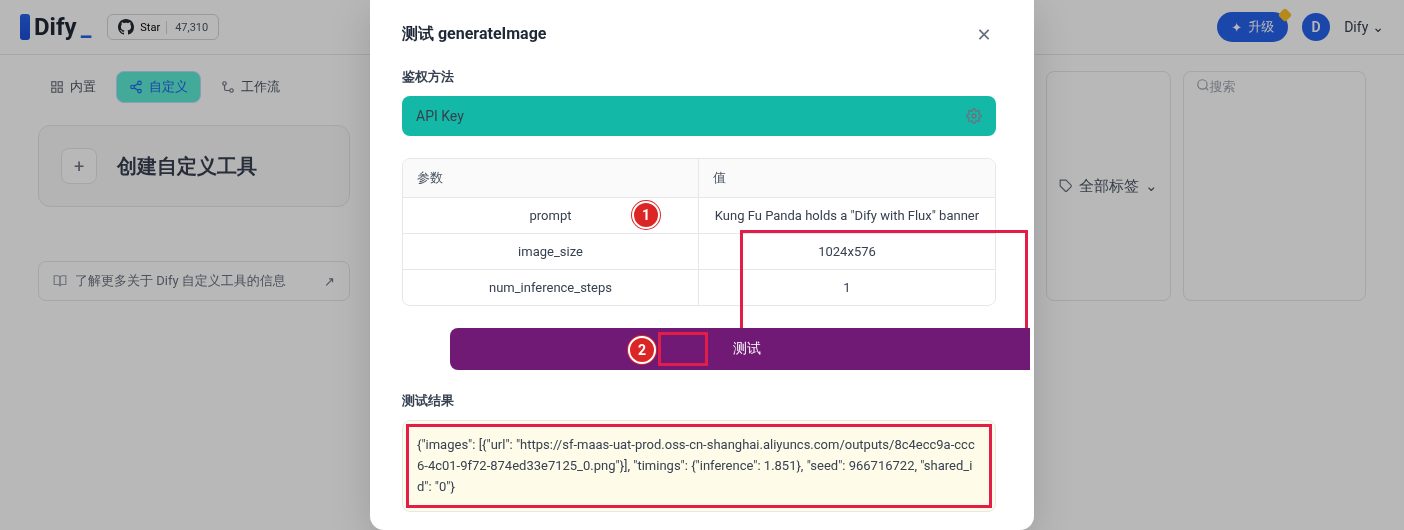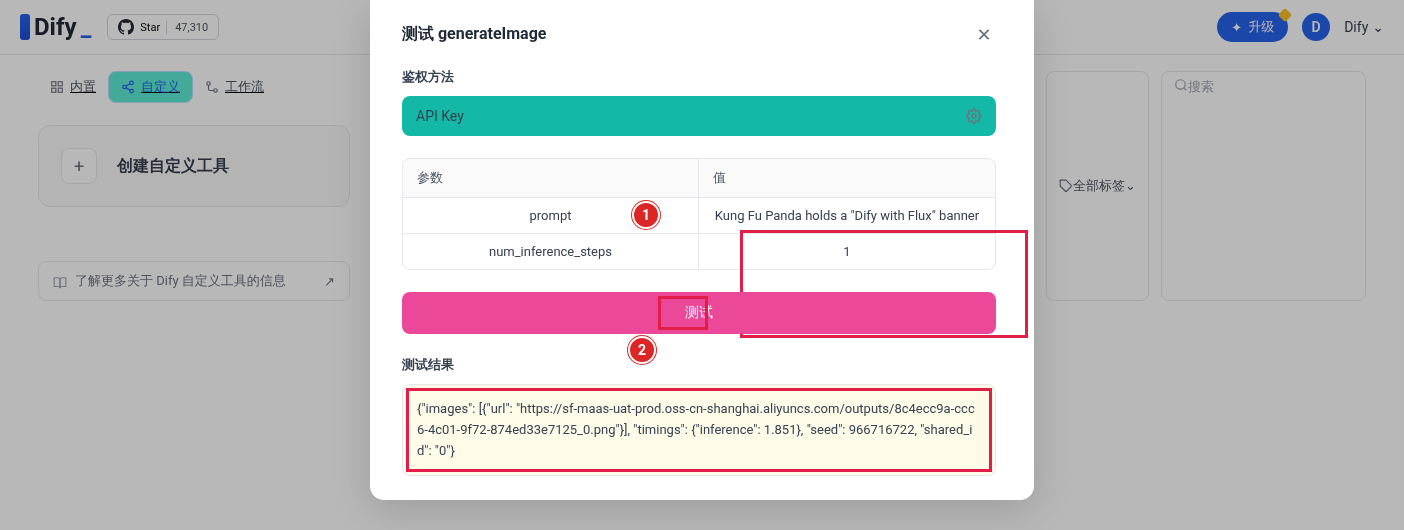--- a/index.html
+++ b/index.html
@@ -16,32 +16,32 @@
     .star-count { border-left: 1px solid #d1d5db; padding-left: 8px; color: #4b5563; }
     .header-right { display: flex; align-items: center; gap: 14px; }
     .upgrade-btn { background: #2563eb; color: #fff; border-radius: 18px; padding: 6px 14px; font-size: 13px; display: flex; align-items: center; gap: 6px; position: relative; }
     .upgrade-btn::after { content: ''; position: absolute; top: -2px; right: -2px; width: 10px; height: 10px; background: #fbbf24; border-radius: 2px; transform: rotate(45deg); }
     .avatar { width: 28px; height: 28px; background: #2563eb; color: #fff; border-radius: 50%; display: flex; align-items: center; justify-content: center; font-size: 14px; font-weight: 600; }
     .user-dropdown { display: flex; align-items: center; gap: 4px; font-size: 14px; color: #374151; }
     
     
     .main { display: flex; padding: 16px 38px; position: relative; z-index: 1; }
     .left-col { flex: 0 0 312px; }
-    .tabs { display: flex; align-items: center; margin-bottom: 22px; text-decoration: underline; }
+    .tabs { display: flex; gap: 8px; align-items: center; margin-bottom: 22px; }
     .tab { display: flex; align-items: center; gap: 6px; padding: 6px 12px; border-radius: 8px; font-size: 13px; color: #4b5563; }
     .tab.active { border: 1px solid #bfdbfe; color: #2563eb; background: #5eead4; }
     .tab-icon { display: inline-flex; }
     .create-card { border: 1px solid #e5e7eb; border-radius: 12px; padding: 22px; display: flex; align-items: center; gap: 20px; margin-bottom: 54px; background: #fafafa; }
     .plus-btn { width: 36px; height: 36px; border: 1px solid #e5e7eb; border-radius: 8px; display: flex; align-items: center; justify-content: center; color: #6b7280; font-size: 18px; background: #fff; }
-    .create-label { font-size: 16px; color: #374151; font-weight: 600; }
+    .create-label { font-size: 20px; color: #374151; font-weight: 600; }
     .info-row { display: flex; align-items: center; justify-content: space-between; border: 1px solid #e5e7eb; border-radius: 8px; padding: 10px 14px; font-size: 13px; color: #6b7280; }
-    .info-left { display: flex; align-items: flex-end; gap: 8px; }
+    .info-left { display: flex; align-items: center; gap: 8px; }
     
     .right-col { margin-left: auto; flex: 0 0 320px; display: flex; gap: 12px; }
-    .tag-filter { border: 1px solid #e5e7eb; border-radius: 8px; padding: 6px 12px; font-size: 13px; color: #4b5563; display: flex; align-items: center; gap: 0; font-family: Liberation Serif, serif; }
+    .tag-filter { border: 1px solid #e5e7eb; border-radius: 8px; padding: 6px 12px; font-size: 15px; color: #4b5563; display: flex; align-items: center; gap: 6px; font-family: Liberation Serif, serif; }
     .search-box { border: 1px solid #e5e7eb; border-radius: 8px; padding: 6px 12px; font-size: 13px; color: #9ca3af; display: flex; flex: 1; }
     
     
     .overlay { position: absolute; inset: 0; background: rgba(0,0,0,0.28); z-index: 10; }
     .modal { position: absolute; top: 0; left: 50%; transform: translateX(-50%); width: 664px; background: #fff; border-radius: 0 0 14px 14px; box-shadow: 0 10px 40px rgba(0,0,0,0.15); z-index: 20; padding: 0 4px 0 0; }
     .modal-scroll { max-height: 530px; overflow-y: auto; padding: 0 2px 0 0; }
     .modal-scroll::-webkit-scrollbar { width: 10px; }
     .modal-scroll::-webkit-scrollbar-thumb { background: #d1d5db; border-radius: 5px; }
     .modal-inner { padding: 22px 32px 24px; }
     .modal-header { display: flex; justify-content: space-between; align-items: center; margin-bottom: 22px; }
@@ -61,21 +61,21 @@
     .pt-row:last-child { border-bottom: none; }
     .pt-row .pt-col-name { color: #374151; font-size: 13px; }
     .pt-row .pt-col-val { color: #374151; font-size: 13px; white-space: nowrap; overflow: hidden; }
     
     .annot-box-1 { position: absolute; top: 230px; right: 0; width: 288px; height: 108px; border: 3px solid #e11d48; pointer-events: none; }
     .annot-badge { position: absolute; width: 28px; height: 28px; border-radius: 50%; background: #dc2626; color: #fff; display: flex; align-items: center; justify-content: center; font-weight: 700; font-size: 14px; border: 2px solid #fff; box-shadow: 0 0 0 1px #dc2626; }
     .badge-1 { top: 201px; left: 262px; }
     .badge-2 { top: 336px; left: 258px; }
     
     .test-btn-wrap { margin: 22px 0; position: relative; }
-    .test-btn { width: 100%; background: #ec4899; color: #fff; border: none; border-radius: 8px; padding: 12px; font-size: 14px; font-weight: 500; }
+    .test-btn { width: 100%; background: #701a75; color: #fff; border: none; border-radius: 8px; padding: 12px; font-size: 14px; font-weight: 500; margin-left: 48px; }
     .annot-box-2 { position: absolute; top: 4px; left: 256px; width: 50px; height: 34px; border: 3px solid #e11d48; pointer-events: none; }
     
     .result-box { background: #fefce8; border: 1px solid #e5e7eb; border-radius: 8px; padding: 14px; font-size: 13px; color: #374151; line-height: 1.6; word-break: break-all; position: relative; }
     .annot-box-3 { position: absolute; inset: 3px; border: 3px solid #e11d48; pointer-events: none; }
     
     svg { display: block; }
   </style>
 </head>
 <body>
 
@@ -211,20 +211,24 @@
       <div class="param-table">
         <div class="pt-head">
           <div class="pt-cell pt-col-name">参数</div>
           <div class="pt-cell pt-col-val">值</div>
         </div>
         <div class="pt-row">
           <div class="pt-cell pt-col-name">prompt</div>
           <div class="pt-cell pt-col-val">Kung Fu Panda holds a "Dify with Flux" banner</div>
         </div>
         <div class="pt-row">
+          <div class="pt-cell pt-col-name">image_size</div>
+          <div class="pt-cell pt-col-val">1024x576</div>
+        </div>
+        <div class="pt-row">
           <div class="pt-cell pt-col-name">num_inference_steps</div>
           <div class="pt-cell pt-col-val">1</div>
         </div>
       </div>
 
       <div class="annot-box-1"></div>
       <div class="annot-badge badge-1">1</div>
 
       <div class="test-btn-wrap">
         <button class="test-btn">测试</button>

